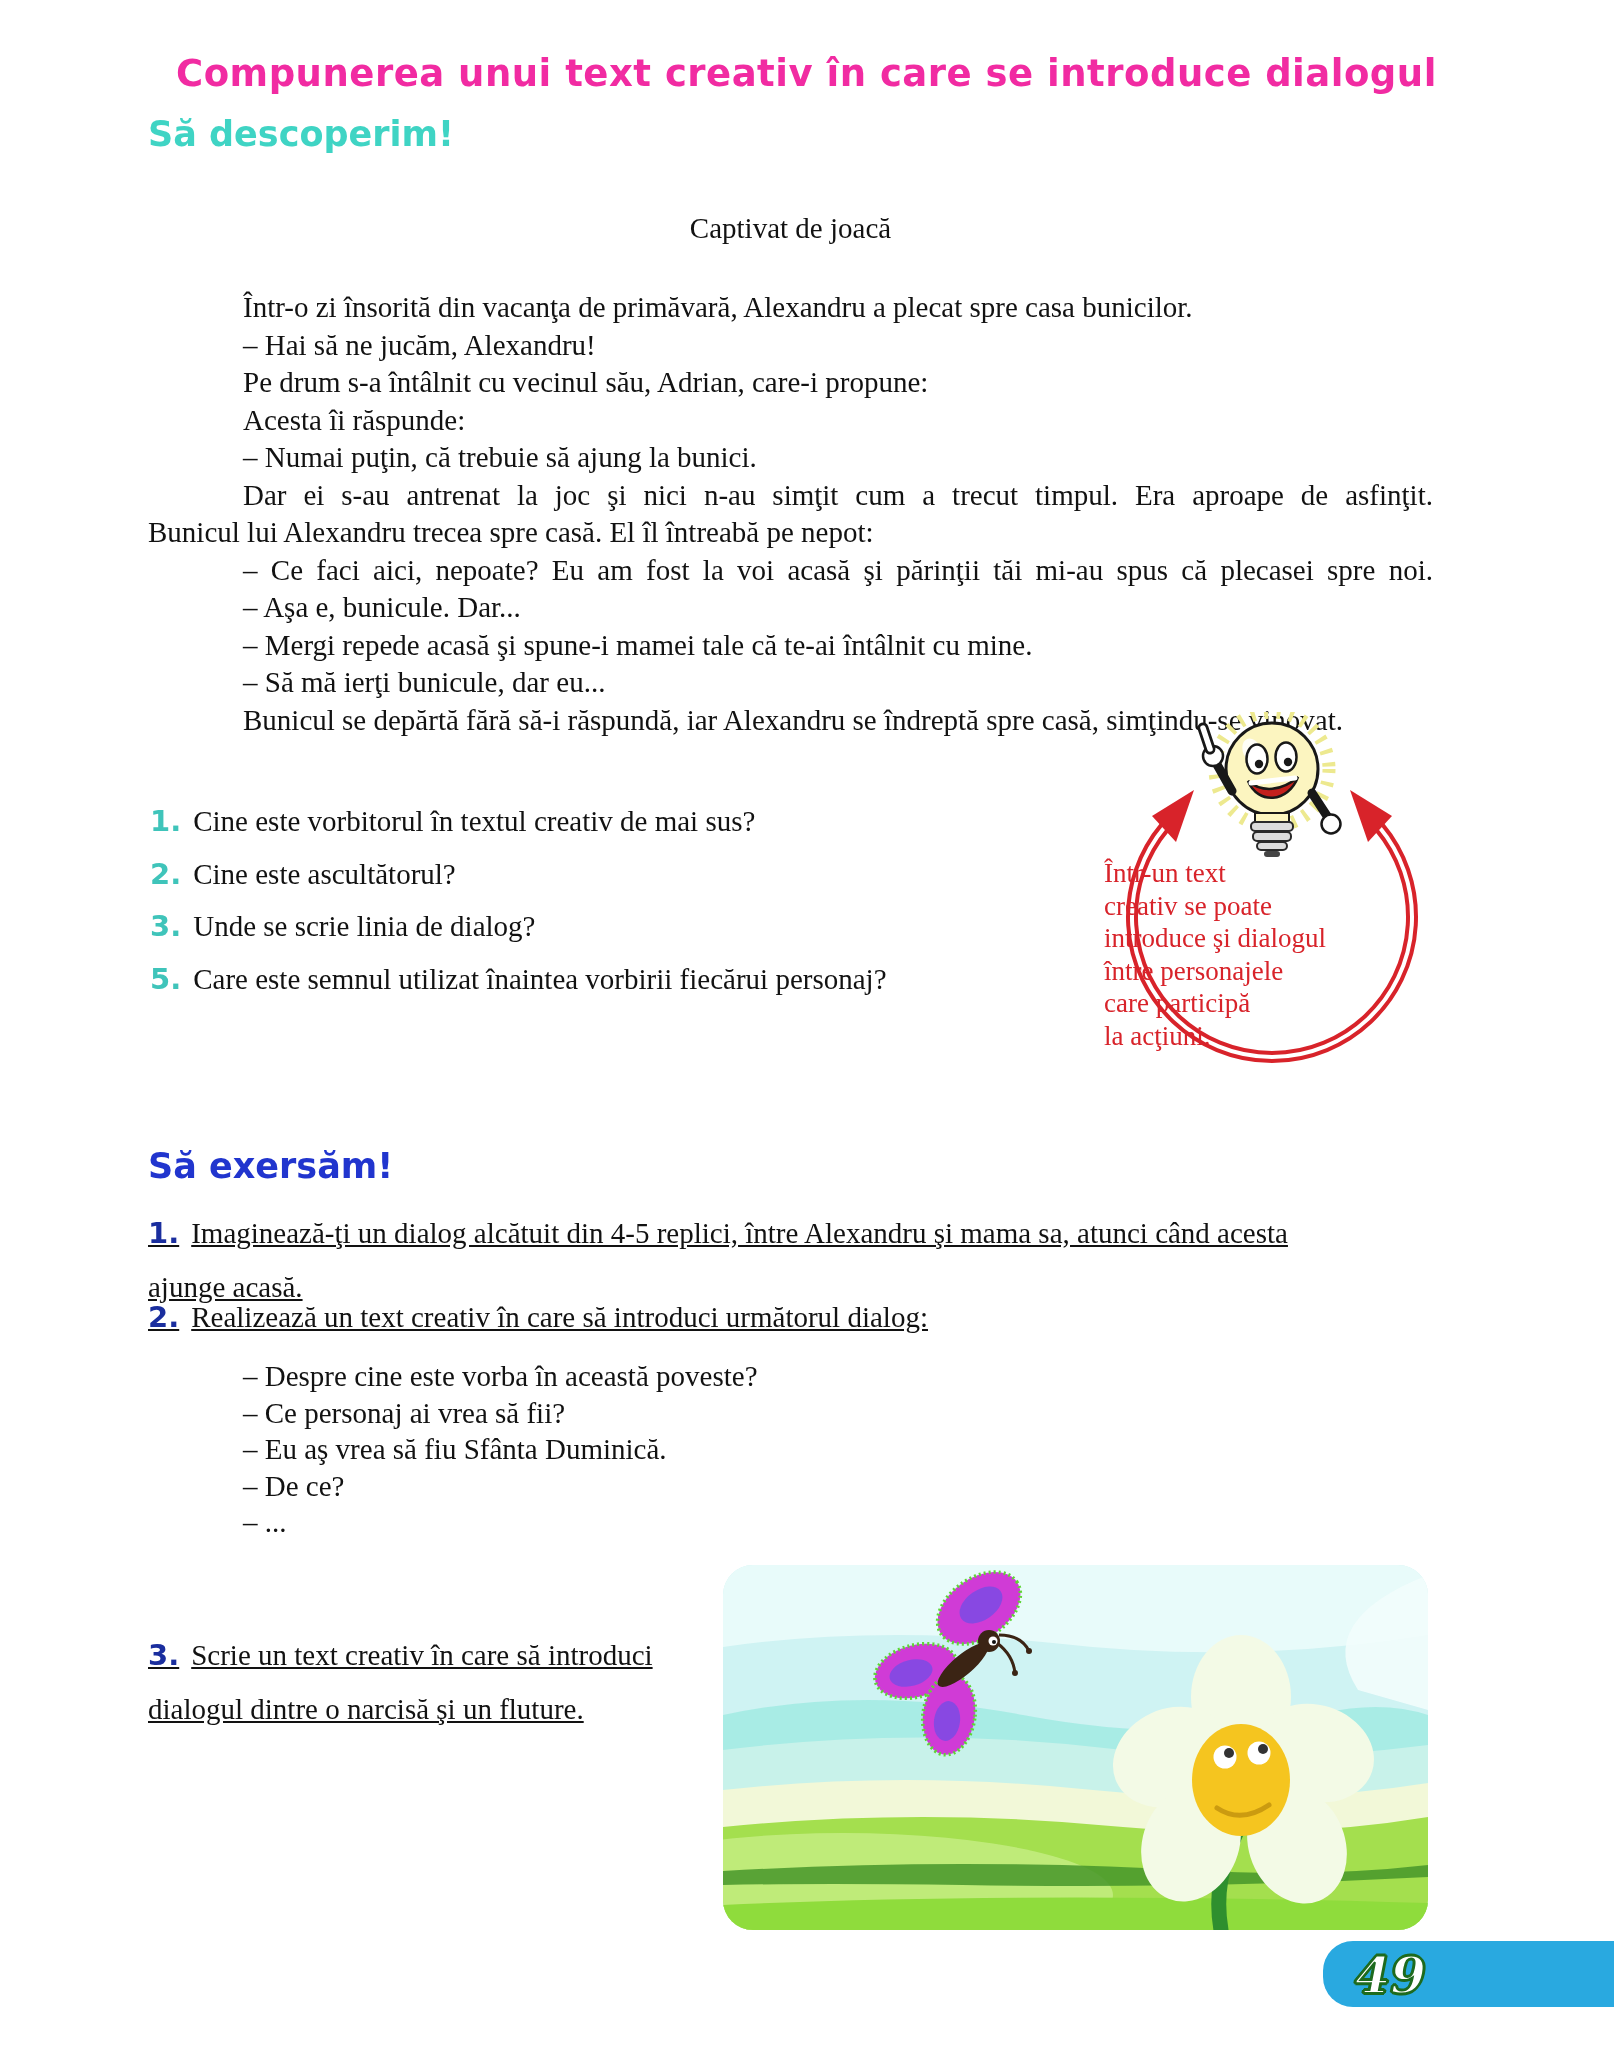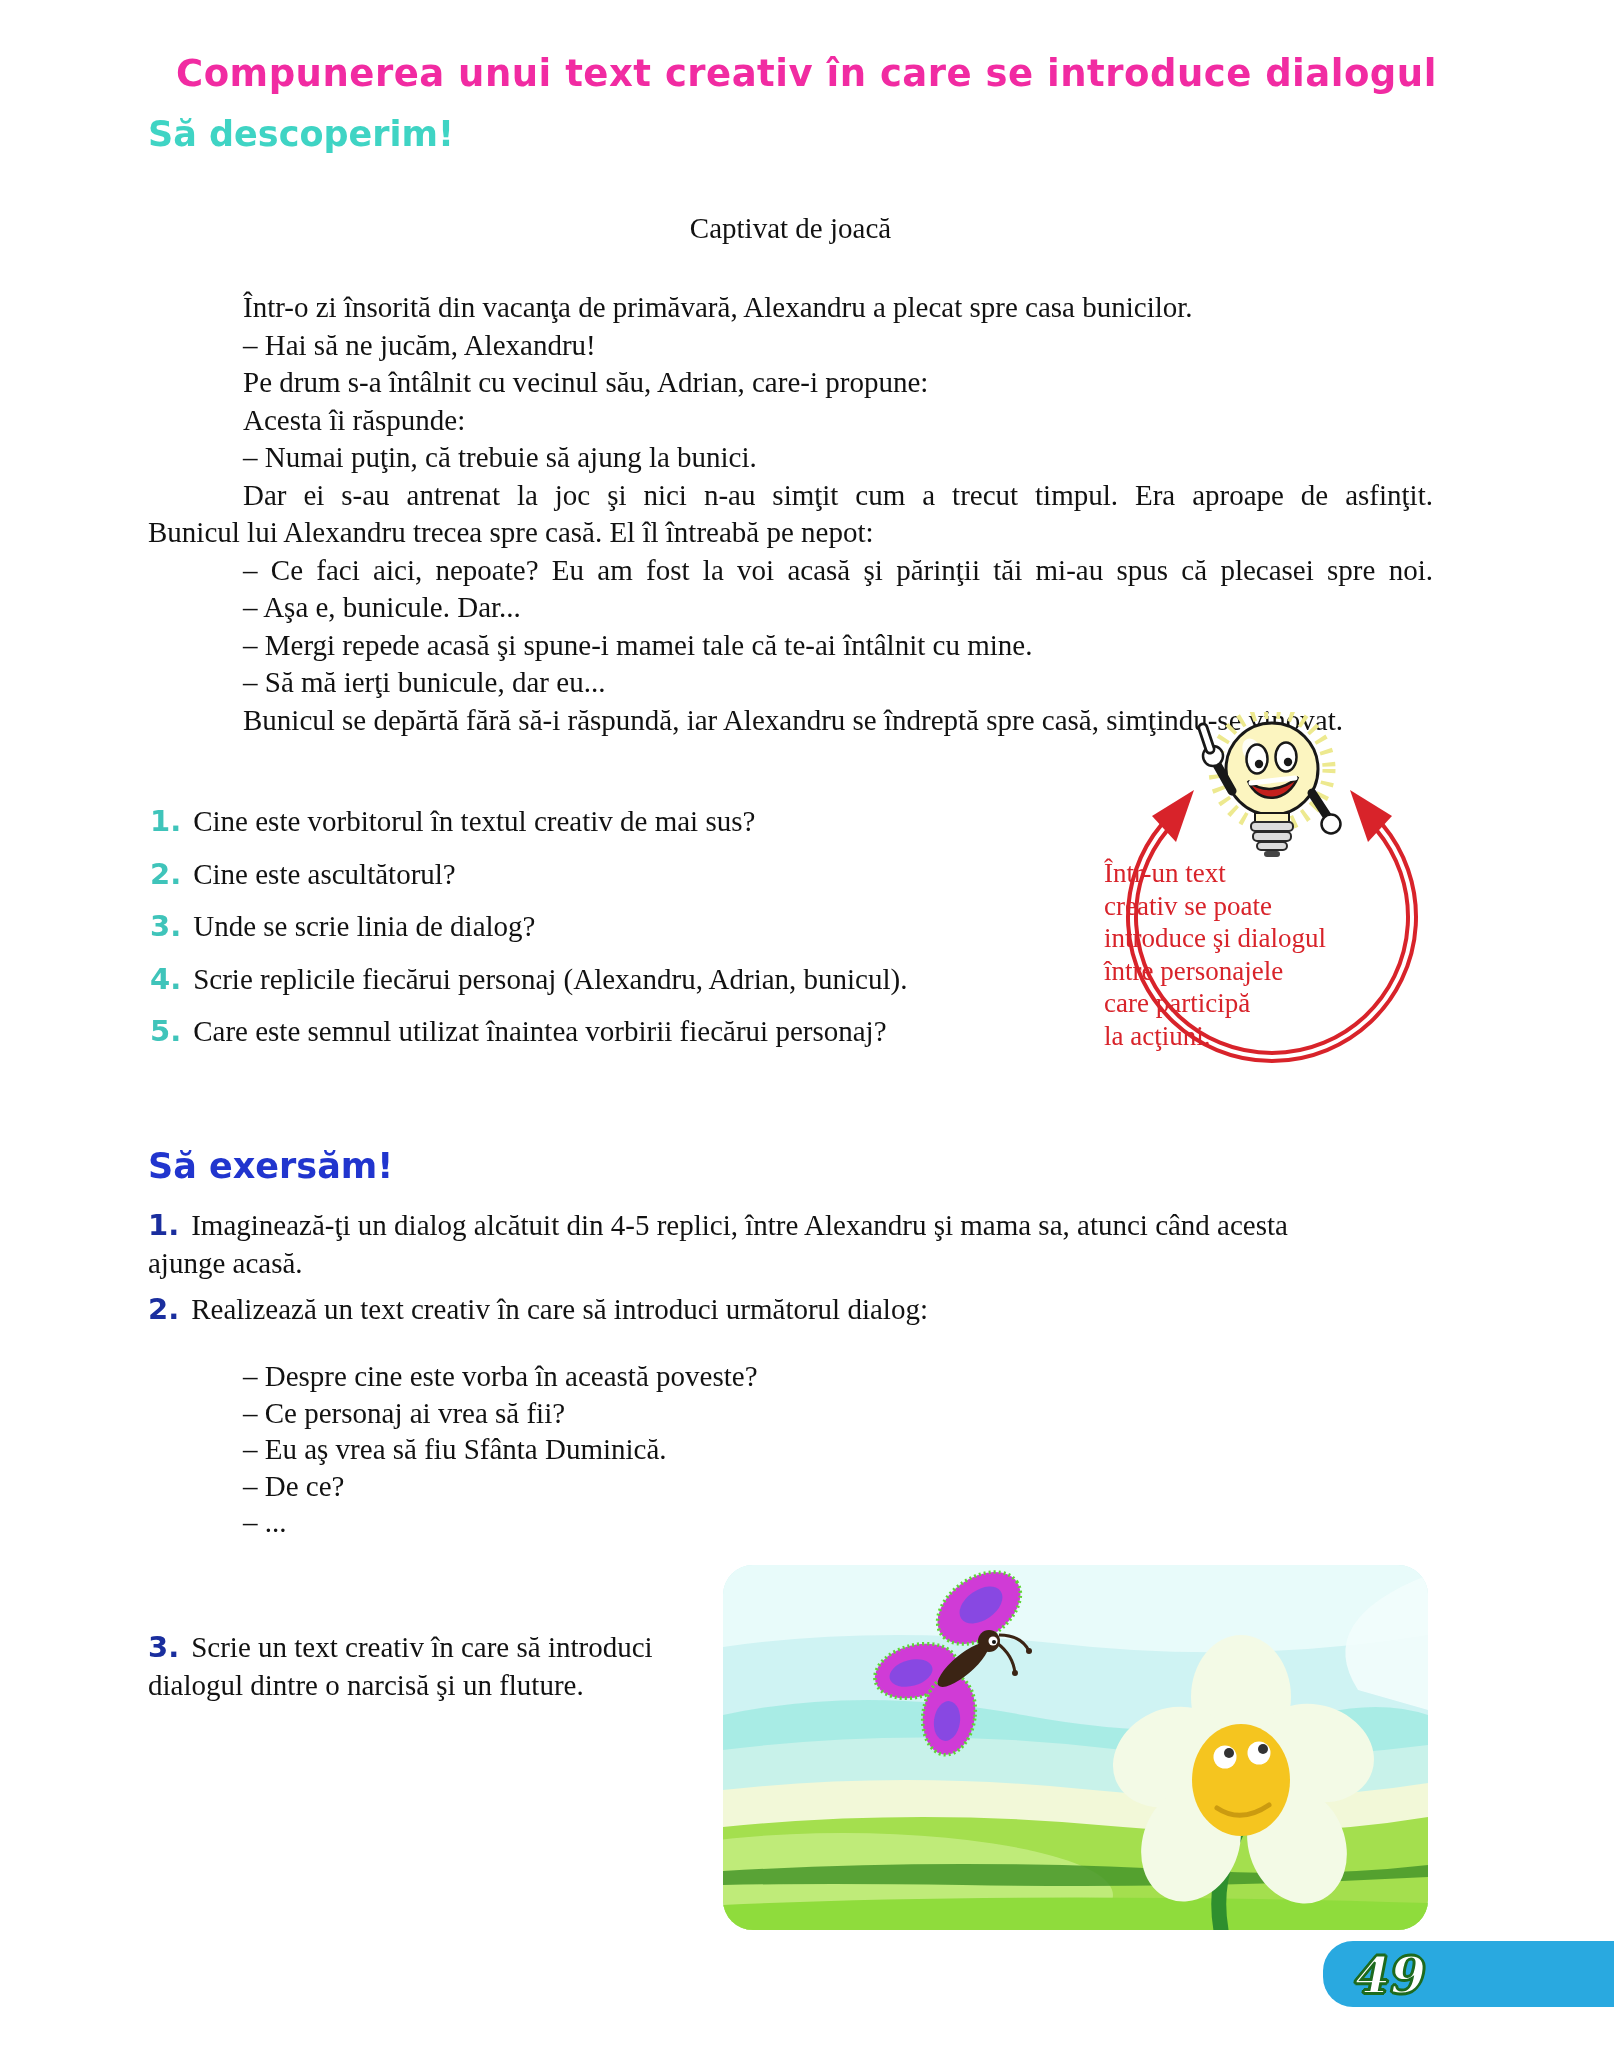--- a/index.html
+++ b/index.html
@@ -27,21 +27,21 @@
         color:var(--number_teal,#3FC4BA);margin-right:12px;}
 
   .tip-badge-svg{position:absolute;left:1108px;top:712px;width:328px;height:352px;}
   .tip-text{position:absolute;left:1104px;top:857px;width:336px;
         color:var(--tip_red,#D8232A);font-size:27px;line-height:32.5px;}
 
   .practice-heading{position:absolute;left:148px;top:1146px;
         font-family:"DejaVu Sans",sans-serif;font-weight:bold;font-size:35px;
         color:var(--practice_blue,#2135CE);}
 
-  .exercise{position:absolute;font-size:29px;line-height:38px;}
+  .exercise{position:absolute;font-size:29px;line-height:54px;text-decoration:underline;}
   .ex1{left:148px;top:1206px;width:1300px;}
   .ex2{left:148px;top:1290px;width:1300px;white-space:nowrap;}
   .ex3{left:148px;top:1628px;width:620px;}
   .exnum{font-family:"DejaVu Sans",sans-serif;font-weight:bold;font-size:29px;
         color:var(--number_blue,#1A2E9E);margin-right:12px;}
 
   .dialog-list{position:absolute;left:243px;top:1358px;font-size:29px;line-height:36.5px;}
 
   .scene{position:absolute;left:723px;top:1565px;width:705px;height:365px;}
 
@@ -74,21 +74,20 @@
     <div class="ln ind">–  Aşa e, bunicule. Dar...</div>
     <div class="ln ind">–  Mergi repede acasă şi spune-i mamei tale că te-ai întâlnit cu mine.</div>
     <div class="ln ind">–  Să mă ierţi bunicule, dar eu...</div>
     <div class="ln ind">Bunicul se depărtă fără să-i răspundă, iar Alexandru se îndreptă spre casă, simţindu-se vinovat.</div>
   </div>
 
   <div class="questions">
     <div class="q"><span class="qnum">1.</span><span>Cine este vorbitorul în textul creativ de mai sus?</span></div>
     <div class="q"><span class="qnum">2.</span><span>Cine este ascultătorul?</span></div>
     <div class="q"><span class="qnum">3.</span><span>Unde se scrie linia de dialog?</span></div>
-    <div class="q"><span class="qnum">4.</span><span>Scrie replicile fiecărui personaj (Alexandru, Adrian, bunicul).</span></div>
     <div class="q"><span class="qnum">5.</span><span>Care este semnul utilizat înaintea vorbirii fiecărui personaj?</span></div>
   </div>
 
   <svg class="tip-badge-svg" viewBox="0 0 328 352">
     <g>
       <path d="M53.7 112.4 A144 144 0 1 0 274.3 112.4" fill="none" stroke="#D8232A" stroke-width="4"></path>
       <path d="M59.8 117.6 A136 136 0 1 0 268.2 117.6" fill="none" stroke="#D8232A" stroke-width="4"></path>
       <polygon points="86,78 44,104 68,130" fill="#D8232A"></polygon>
       <polygon points="242,78 284,104 260,130" fill="#D8232A"></polygon>
     </g>

